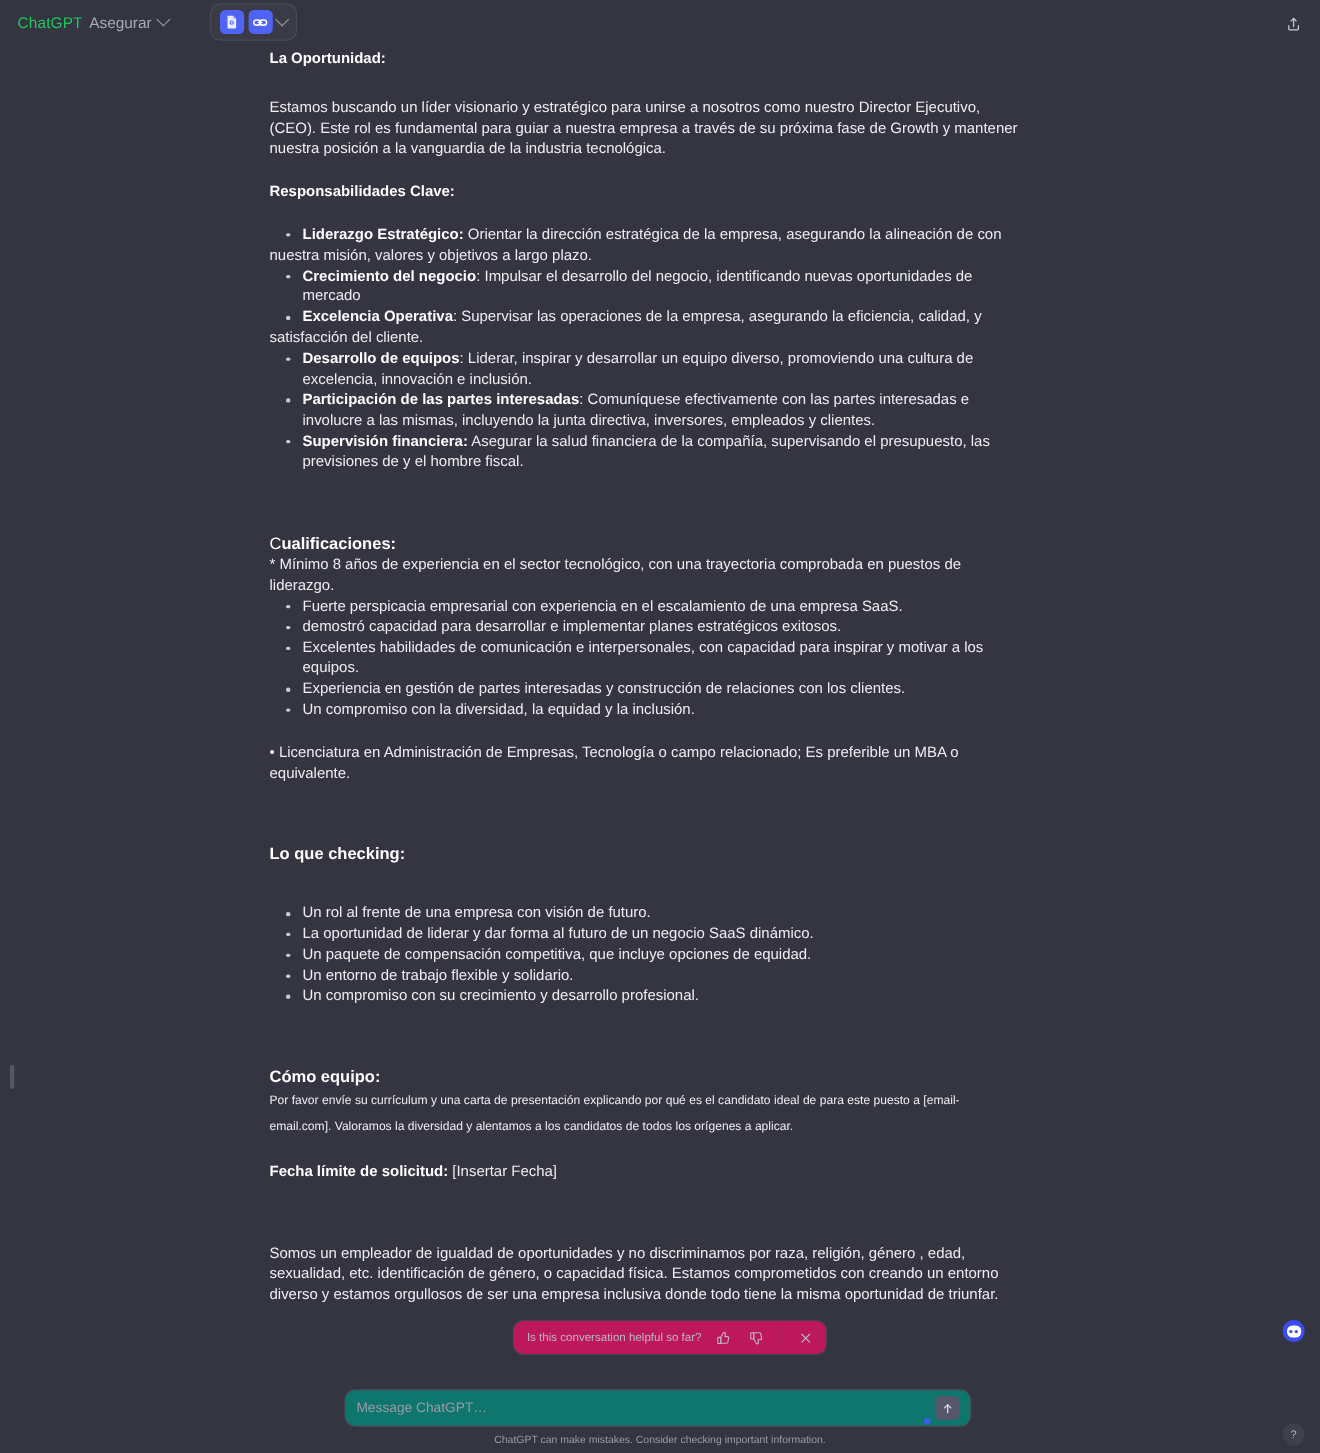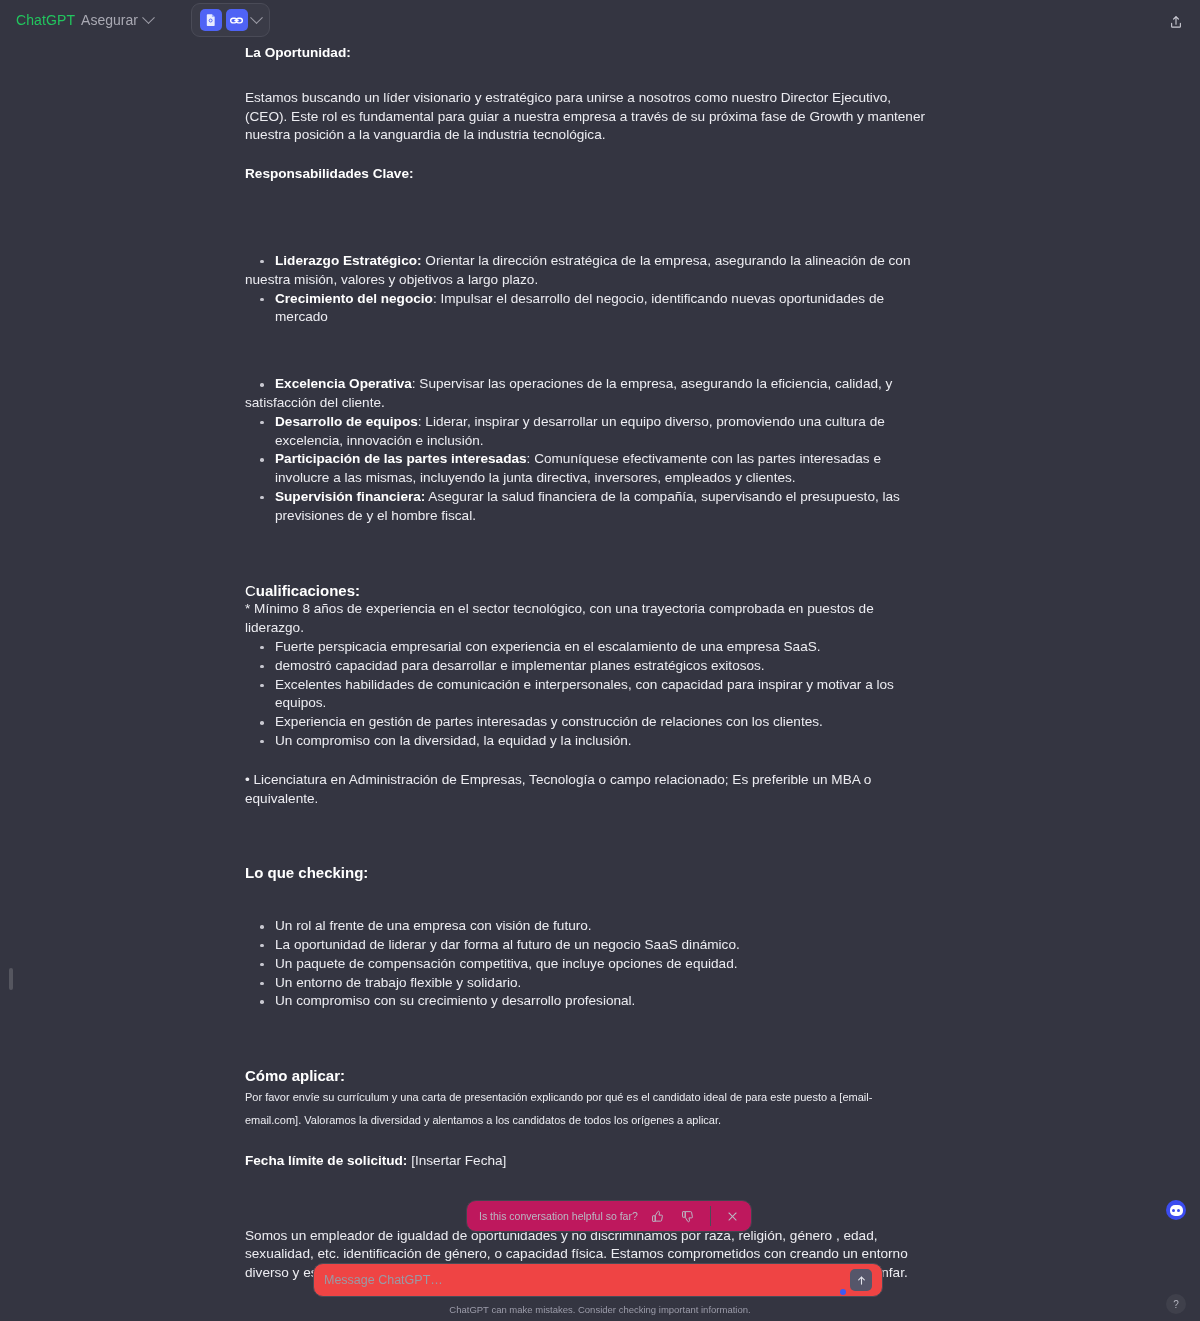--- a/index.html
+++ b/index.html
@@ -139,21 +139,20 @@
     left: 15px;
     top: 8px;
     width: 3.5px; height: 3.5px;
     border-radius: 50%;
     background: #c8c8d0;
   }
   
   ul.blist > li.outdent {
     padding-left: 0;
     text-indent: 0;
-    margin-top: 48px;
   }
   ul.blist > li.outdent .bhead {
     display: inline;
     padding-left: 30px;
   }
   ul.blist > li.outdent::before { top: 8px; }
 
   .bterm { font-weight: bold; color: #ffffff; }
 
   .plain-bullet { margin: 0; }
@@ -196,21 +195,21 @@
 
   
   .composer {
     position: absolute;
     left: 313px;
     top: 1263px;
     width: 570px;
     height: 34px;
     border: 1px solid #4a4b57;
     border-radius: 10px;
-    background: #ef4444;
+    background: #0f766e;
     display: flex;
     align-items: center;
     padding: 0 10px;
   }
   .composer input {
     flex: 1;
     background: transparent;
     border: none;
     outline: none;
     color: #ececf1;
@@ -365,21 +364,21 @@
     <ul class="blist offer-text" id="offer-list">
         <li><span>Un rol al frente de una empresa con visión de futuro.</span></li>
         <li><span>La oportunidad de liderar y dar forma al futuro de un negocio SaaS dinámico.</span></li>
         <li><span>Un paquete de compensación competitiva, que incluye opciones de equidad.</span></li>
         <li><span>Un entorno de trabajo flexible y solidario.</span></li>
         <li><span>Un compromiso con su crecimiento y desarrollo profesional.</span></li>
       </ul>
 
     <div class="gap-big"></div>
 
-    <div class="h-big">Cómo aplicar:</div>
+    <div class="h-big">Cómo equipo:</div>
     <p class="para apply-para"> Por favor envíe su currículum y una carta de presentación explicando por qué es el candidato ideal de  para este puesto a [email-email.com]. Valoramos la diversidad y alentamos a los candidatos de todos los orígenes a aplicar.</p>
     <div class="gap-3"></div>
 
     <p class="para">
       <span class="bterm">Fecha límite de solicitud:</span><span> [Insertar Fecha]</span>
     </p>
 
     <div class="gap-big"></div>
     <p class="para">Somos un empleador de igualdad de oportunidades y no discriminamos por raza, religión, género , edad, sexualidad, etc. identificación de género, o capacidad física. Estamos comprometidos con  creando un entorno diverso y estamos orgullosos de ser una empresa inclusiva donde  todo tiene la misma oportunidad de triunfar.</p>
   </div>

